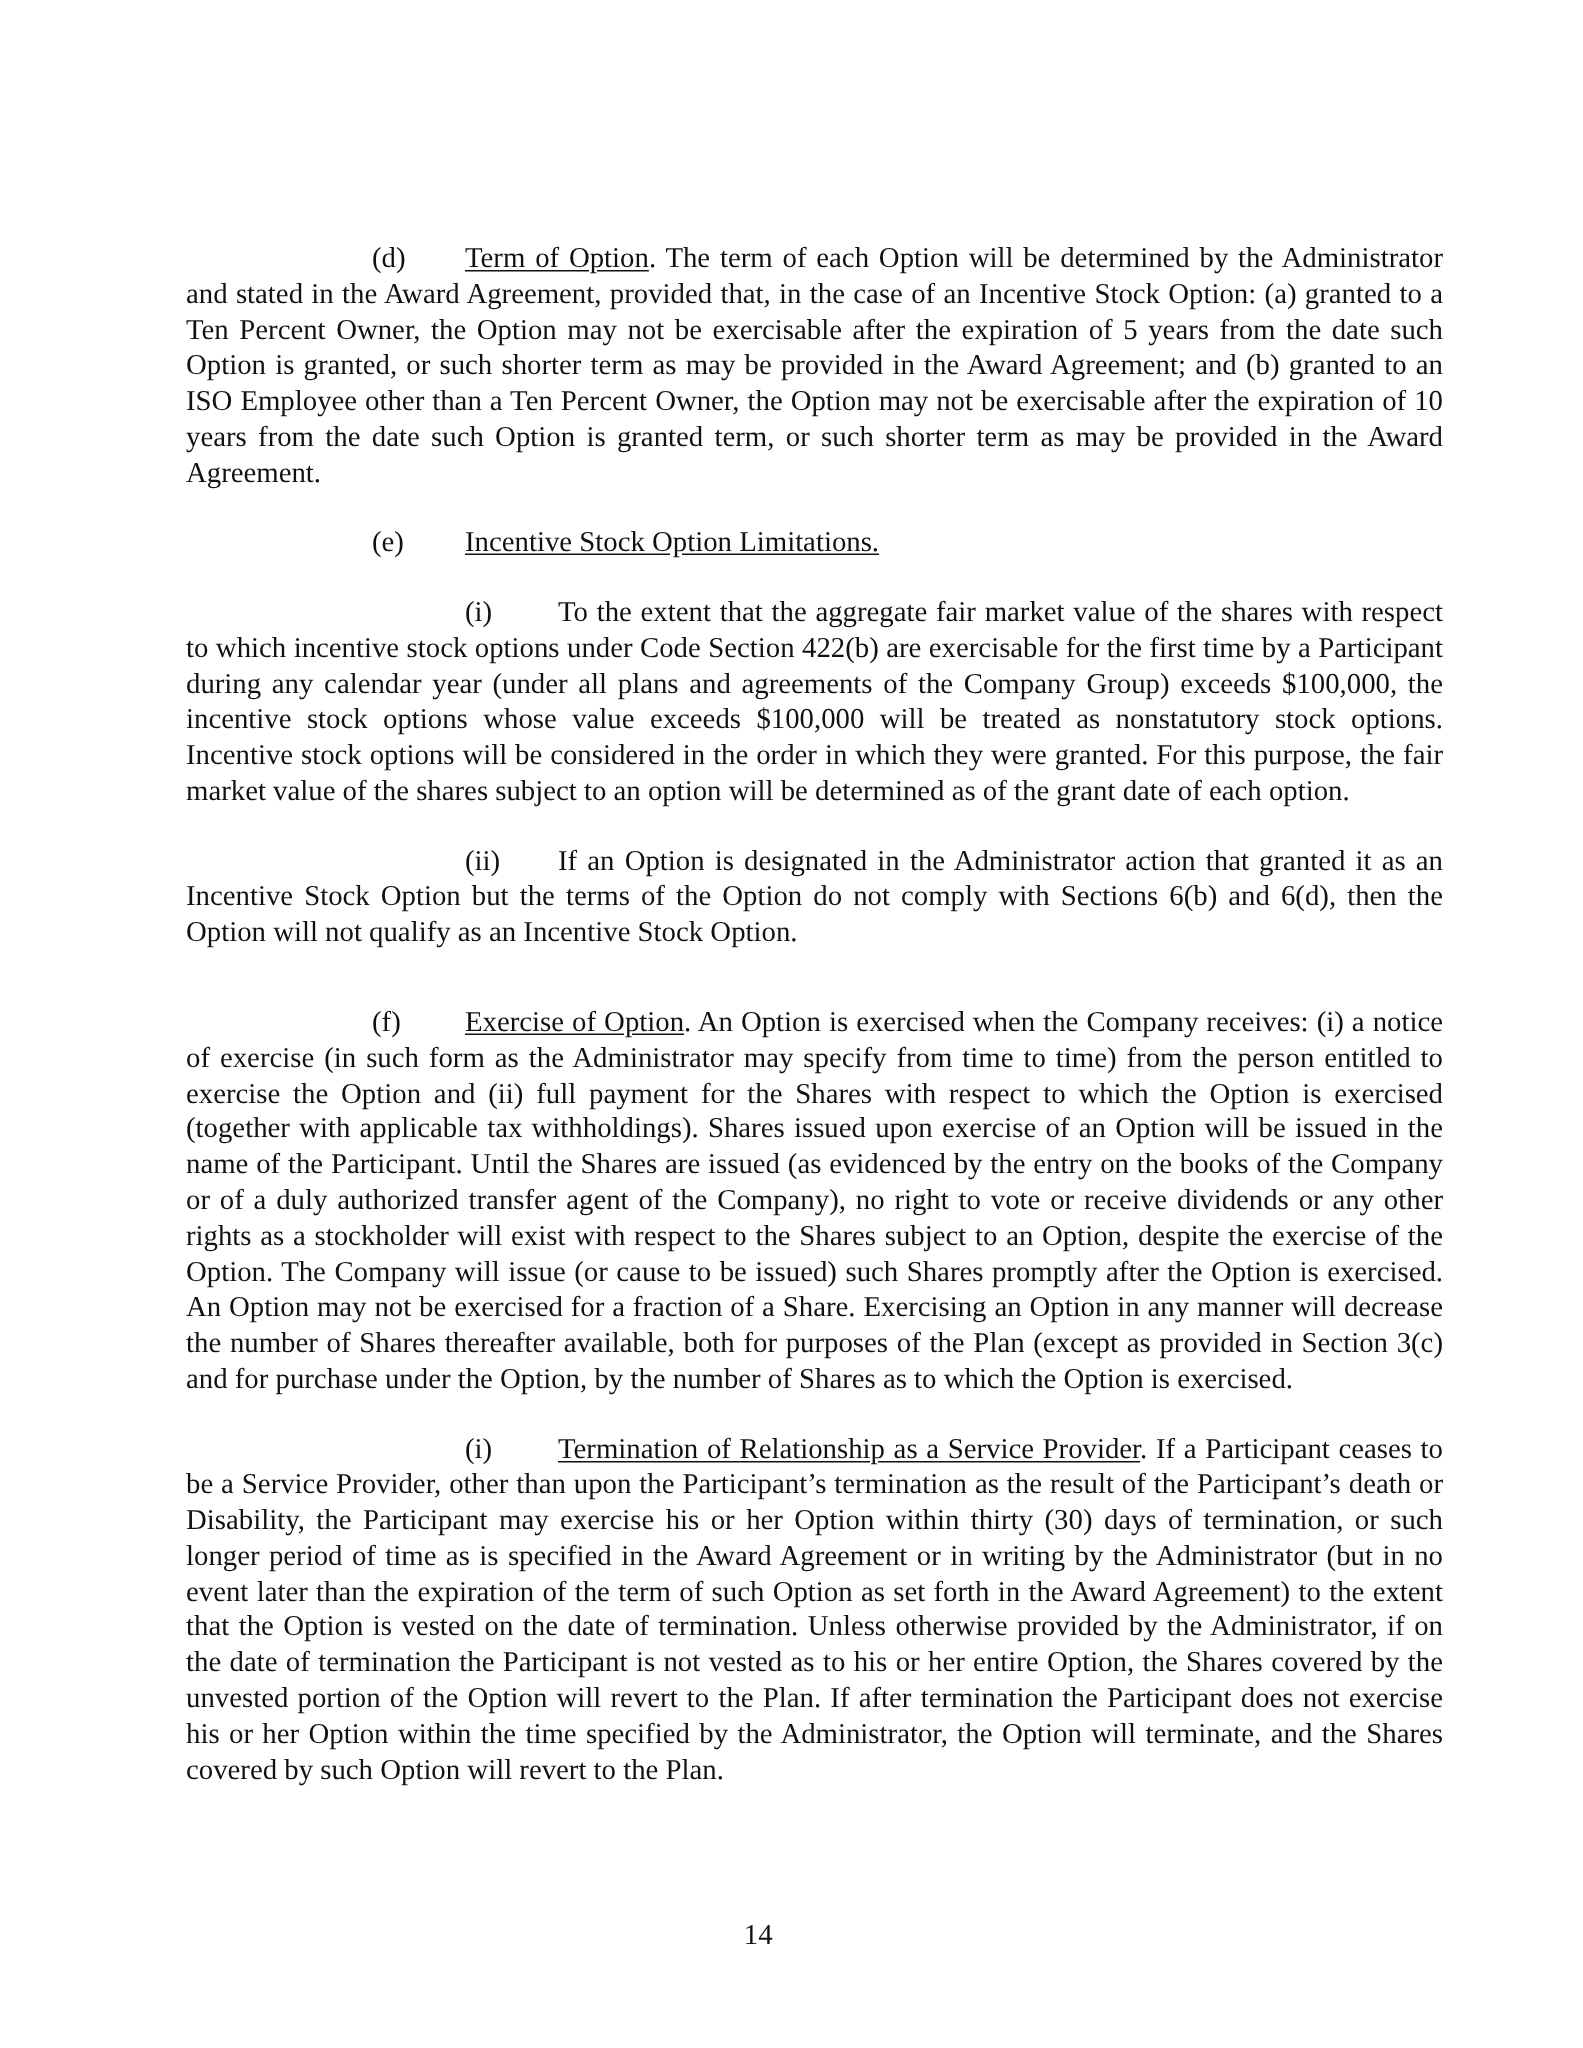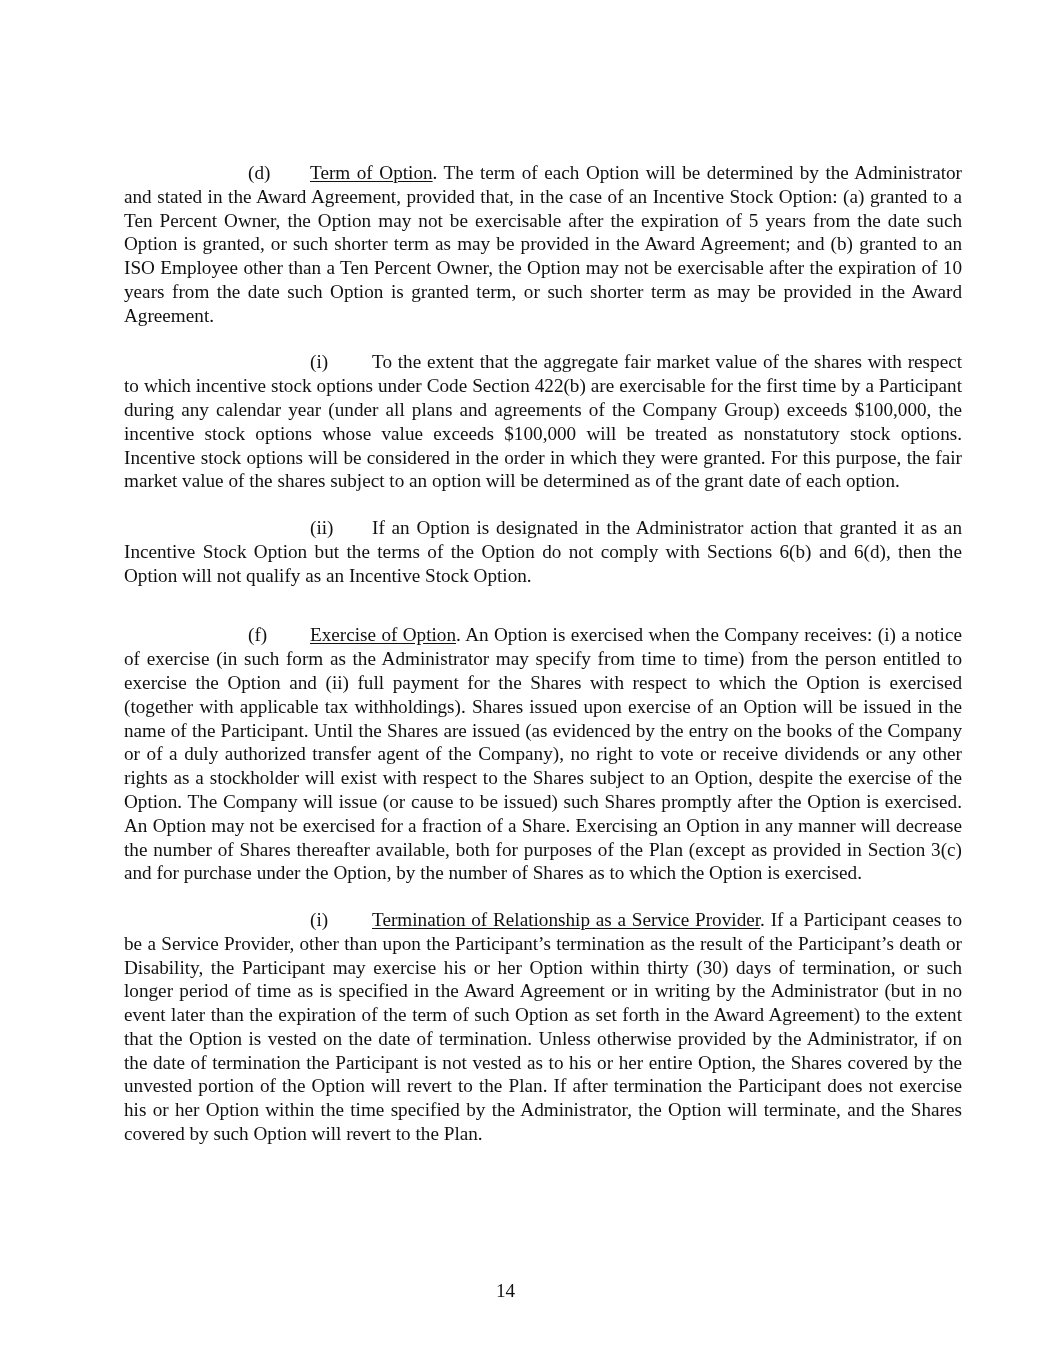--- a/index.html
+++ b/index.html
@@ -23,20 +23,21 @@
   }
   .heading-only { margin: 0 0 22.8px 0; }
 </style>
 </head>
 <body>
 
 <div class="page">
 
   <p class="para first-line-l1"><span class="label">(d)</span><span class="u">Term of Option</span><span>. The term of each Option will be determined by the Administrator and stated in the Award Agreement, provided that, in the case of an Incentive Stock Option:  (a) granted to a Ten Percent Owner, the Option may not be exercisable after the expiration of 5 years from the date such Option is granted, or such shorter term as may be provided in the Award Agreement; and (b) granted to an ISO Employee other than a Ten Percent Owner, the Option may not be exercisable after the expiration of 10 years from the date such Option is granted term, or such shorter term as may be provided in the Award Agreement.</span></p>
 
+  <p class="heading-only first-line-l1"><span class="label">(e)</span><span class="u">Incentive Stock Option Limitations.</span></p>
 
   <p class="para first-line-l2"><span class="label">(i)</span><span>To the extent that the aggregate fair market value of the shares with respect to which incentive stock options under Code Section 422(b) are exercisable for the first time by a Participant during any calendar year (under all plans and agreements of the Company Group) exceeds $100,000, the incentive stock options whose value exceeds $100,000 will be treated as nonstatutory stock options. Incentive stock options will be considered in the order in which they were granted. For this purpose, the fair market value of the shares subject to an option will be determined as of the grant date of each option.</span></p>
 
   <p class="para first-line-l2"><span class="label">(ii)</span><span>If an Option is designated in the Administrator action that granted it as an Incentive Stock Option but the terms of the Option do not comply with Sections 6(b) and 6(d), then the Option will not qualify as an Incentive Stock Option.</span></p>
 
   <p class="para first-line-l1"><span class="label">(f)</span><span class="u">Exercise of Option</span><span>. An Option is exercised when the Company receives: (i) a notice of exercise (in such form as the Administrator may specify from time to time) from the person entitled to exercise the Option and (ii) full payment for the Shares with respect to which the Option is exercised (together with applicable tax withholdings). Shares issued upon exercise of an Option will be issued in the name of the Participant. Until the Shares are issued (as evidenced by the entry on the books of the Company or of a duly authorized transfer agent of the Company), no right to vote or receive dividends or any other rights as a stockholder will exist with respect to the Shares subject to an Option, despite the exercise of the Option. The Company will issue (or cause to be issued) such Shares promptly after the Option is exercised. An Option may not be exercised for a fraction of a Share. Exercising an Option in any manner will decrease the number of Shares thereafter available, both for purposes of the Plan (except as provided in Section 3(c) and for purchase under the Option, by the number of Shares as to which the Option is exercised.</span></p>
 
   <p class="para first-line-l2"><span class="label">(i)</span><span class="u">Termination of Relationship as a Service Provider</span><span>.  If a Participant ceases to be a Service Provider, other than upon the Participant’s termination as the result of the Participant’s death or Disability, the Participant may exercise his or her Option within thirty (30) days of termination, or such longer period of time as is specified in the Award Agreement or in writing by the Administrator (but in no event later than the expiration of the term of such Option as set forth in the Award Agreement) to the extent that the Option is vested on the date of termination.  Unless otherwise provided by the Administrator, if on the date of termination the Participant is not vested as to his or her entire Option, the Shares covered by the unvested portion of the Option will revert to the Plan.  If after termination the Participant does not exercise his or her Option within the time specified by the Administrator, the Option will terminate, and the Shares covered by such Option will revert to the Plan.</span></p>
 
 </div>

